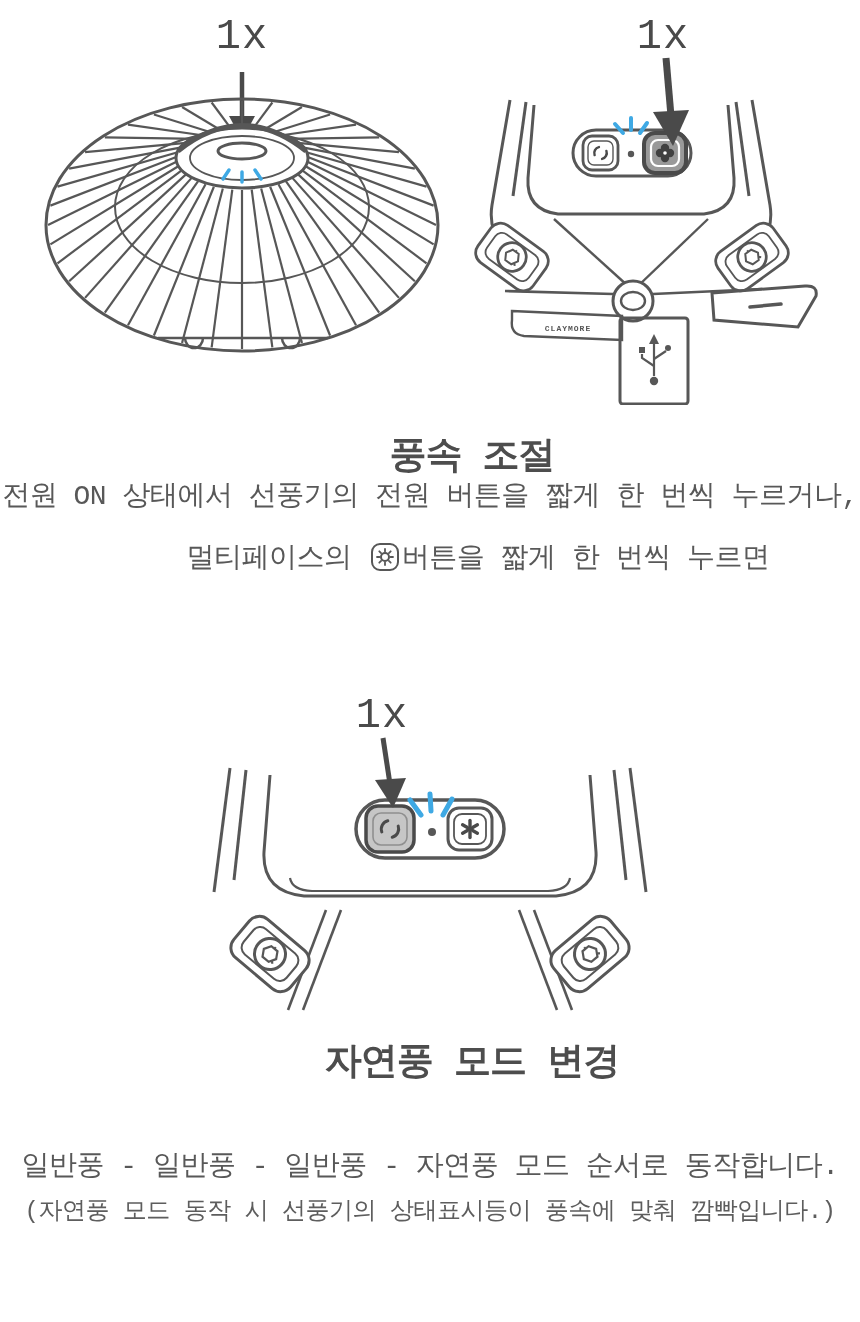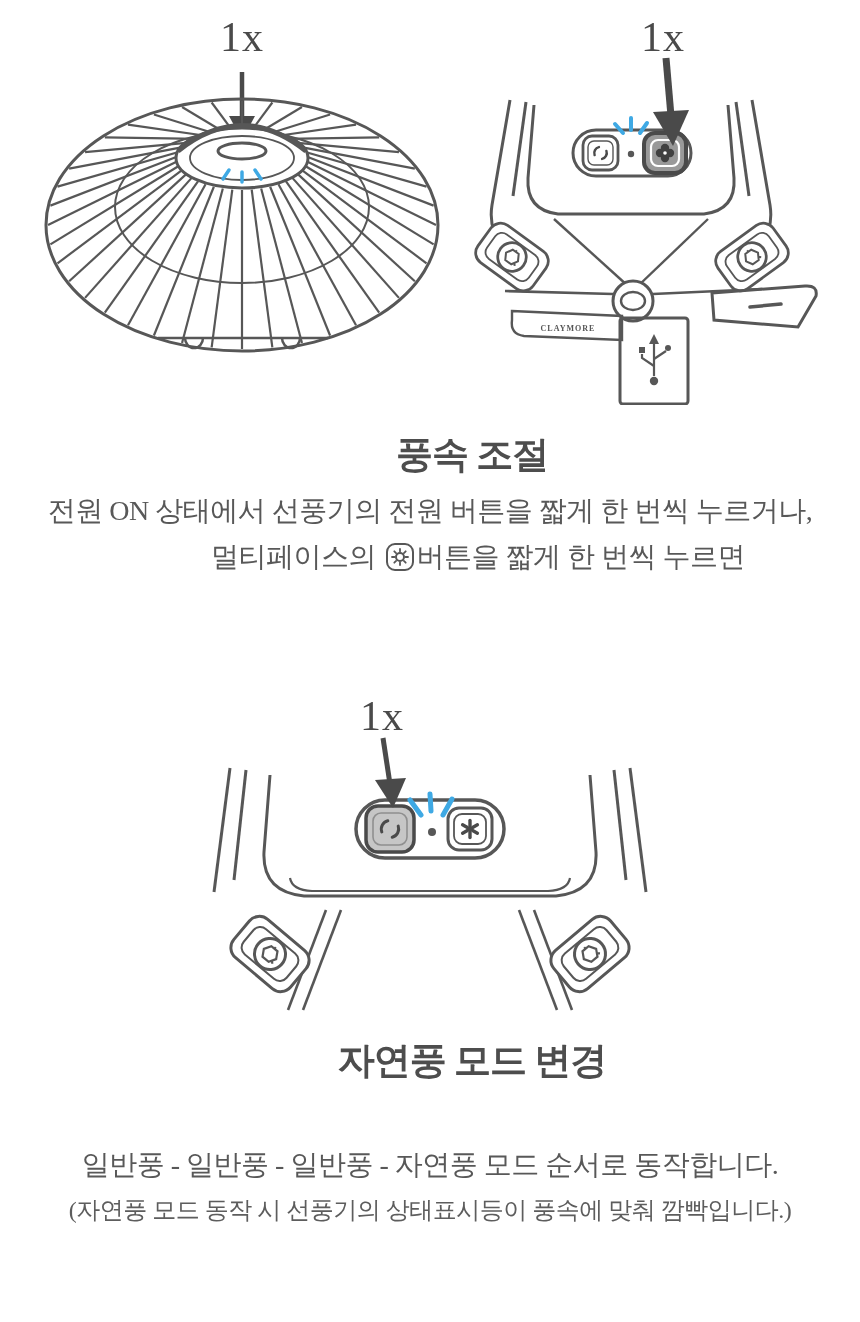--- a/index.html
+++ b/index.html
@@ -1,18 +1,18 @@
 <!DOCTYPE html>
 <html><head>
 <meta charset="utf-8">
 <style>
   html,body{margin:0;padding:0;background:#ffffff;}
   .page{
     position:relative;width:860px;height:1322px;margin:0 auto;background:#fff;
-    font-family:Liberation Serif, serif;overflow:hidden;
+    font-family:Liberation Mono, monospace;overflow:hidden;
   }
   .press-label{
     position:absolute;width:120px;text-align:center;
     font-size:42px;font-weight:500;color:#4a4a4a;letter-spacing:1px;
   }
   .fig{position:absolute;}
   .heading{
     position:absolute;left:0;width:860px;text-align:center;
     font-size:37px;font-weight:800;color:#4d4d4d;letter-spacing:-1px;margin-left:42px;
   }
@@ -204,21 +204,21 @@
         <path d="M204,356 L192,348 L192,344"></path>
         <rect x="189" y="337" width="6" height="6" fill="#575757" stroke="none"></rect>
         <path d="M204,349 L216,341"></path>
         <circle cx="218" cy="338" r="3" fill="#575757" stroke="none"></circle>
       </g>
     </g>
   </svg>
 
   <div class="heading" style="top:430px;">풍속 조절</div>
 
-  <div class="bodyline" style="top:492px;">전원 ON 상태에서 선풍기의 전원 버튼을 짧게 한 번씩 누르거나,</div>
+  <div class="bodyline" style="top:476px;">전원 ON 상태에서 선풍기의 전원 버튼을 짧게 한 번씩 누르거나,</div>
 
   <div class="bodyline" style="top:538px;margin-left:48px;">
     <span>멀티페이스의 </span><svg class="inline-icon" width="30" height="30" viewBox="0 0 30 30" style="display:inline-block">
       <rect x="2" y="2" width="26" height="26" rx="8" class="lineart" stroke-width="2"></rect>
       <circle cx="15" cy="15" r="4" class="lineart" stroke-width="2"></circle>
       <g class="lineart" stroke-width="1.8" stroke-linecap="round">
         <line x1="15" y1="7" x2="15" y2="9.5"></line>
           <line x1="15" y1="20.5" x2="15" y2="23"></line>
         <line x1="7" y1="15" x2="9.5" y2="15"></line>
           <line x1="20.5" y1="15" x2="23" y2="15"></line>

